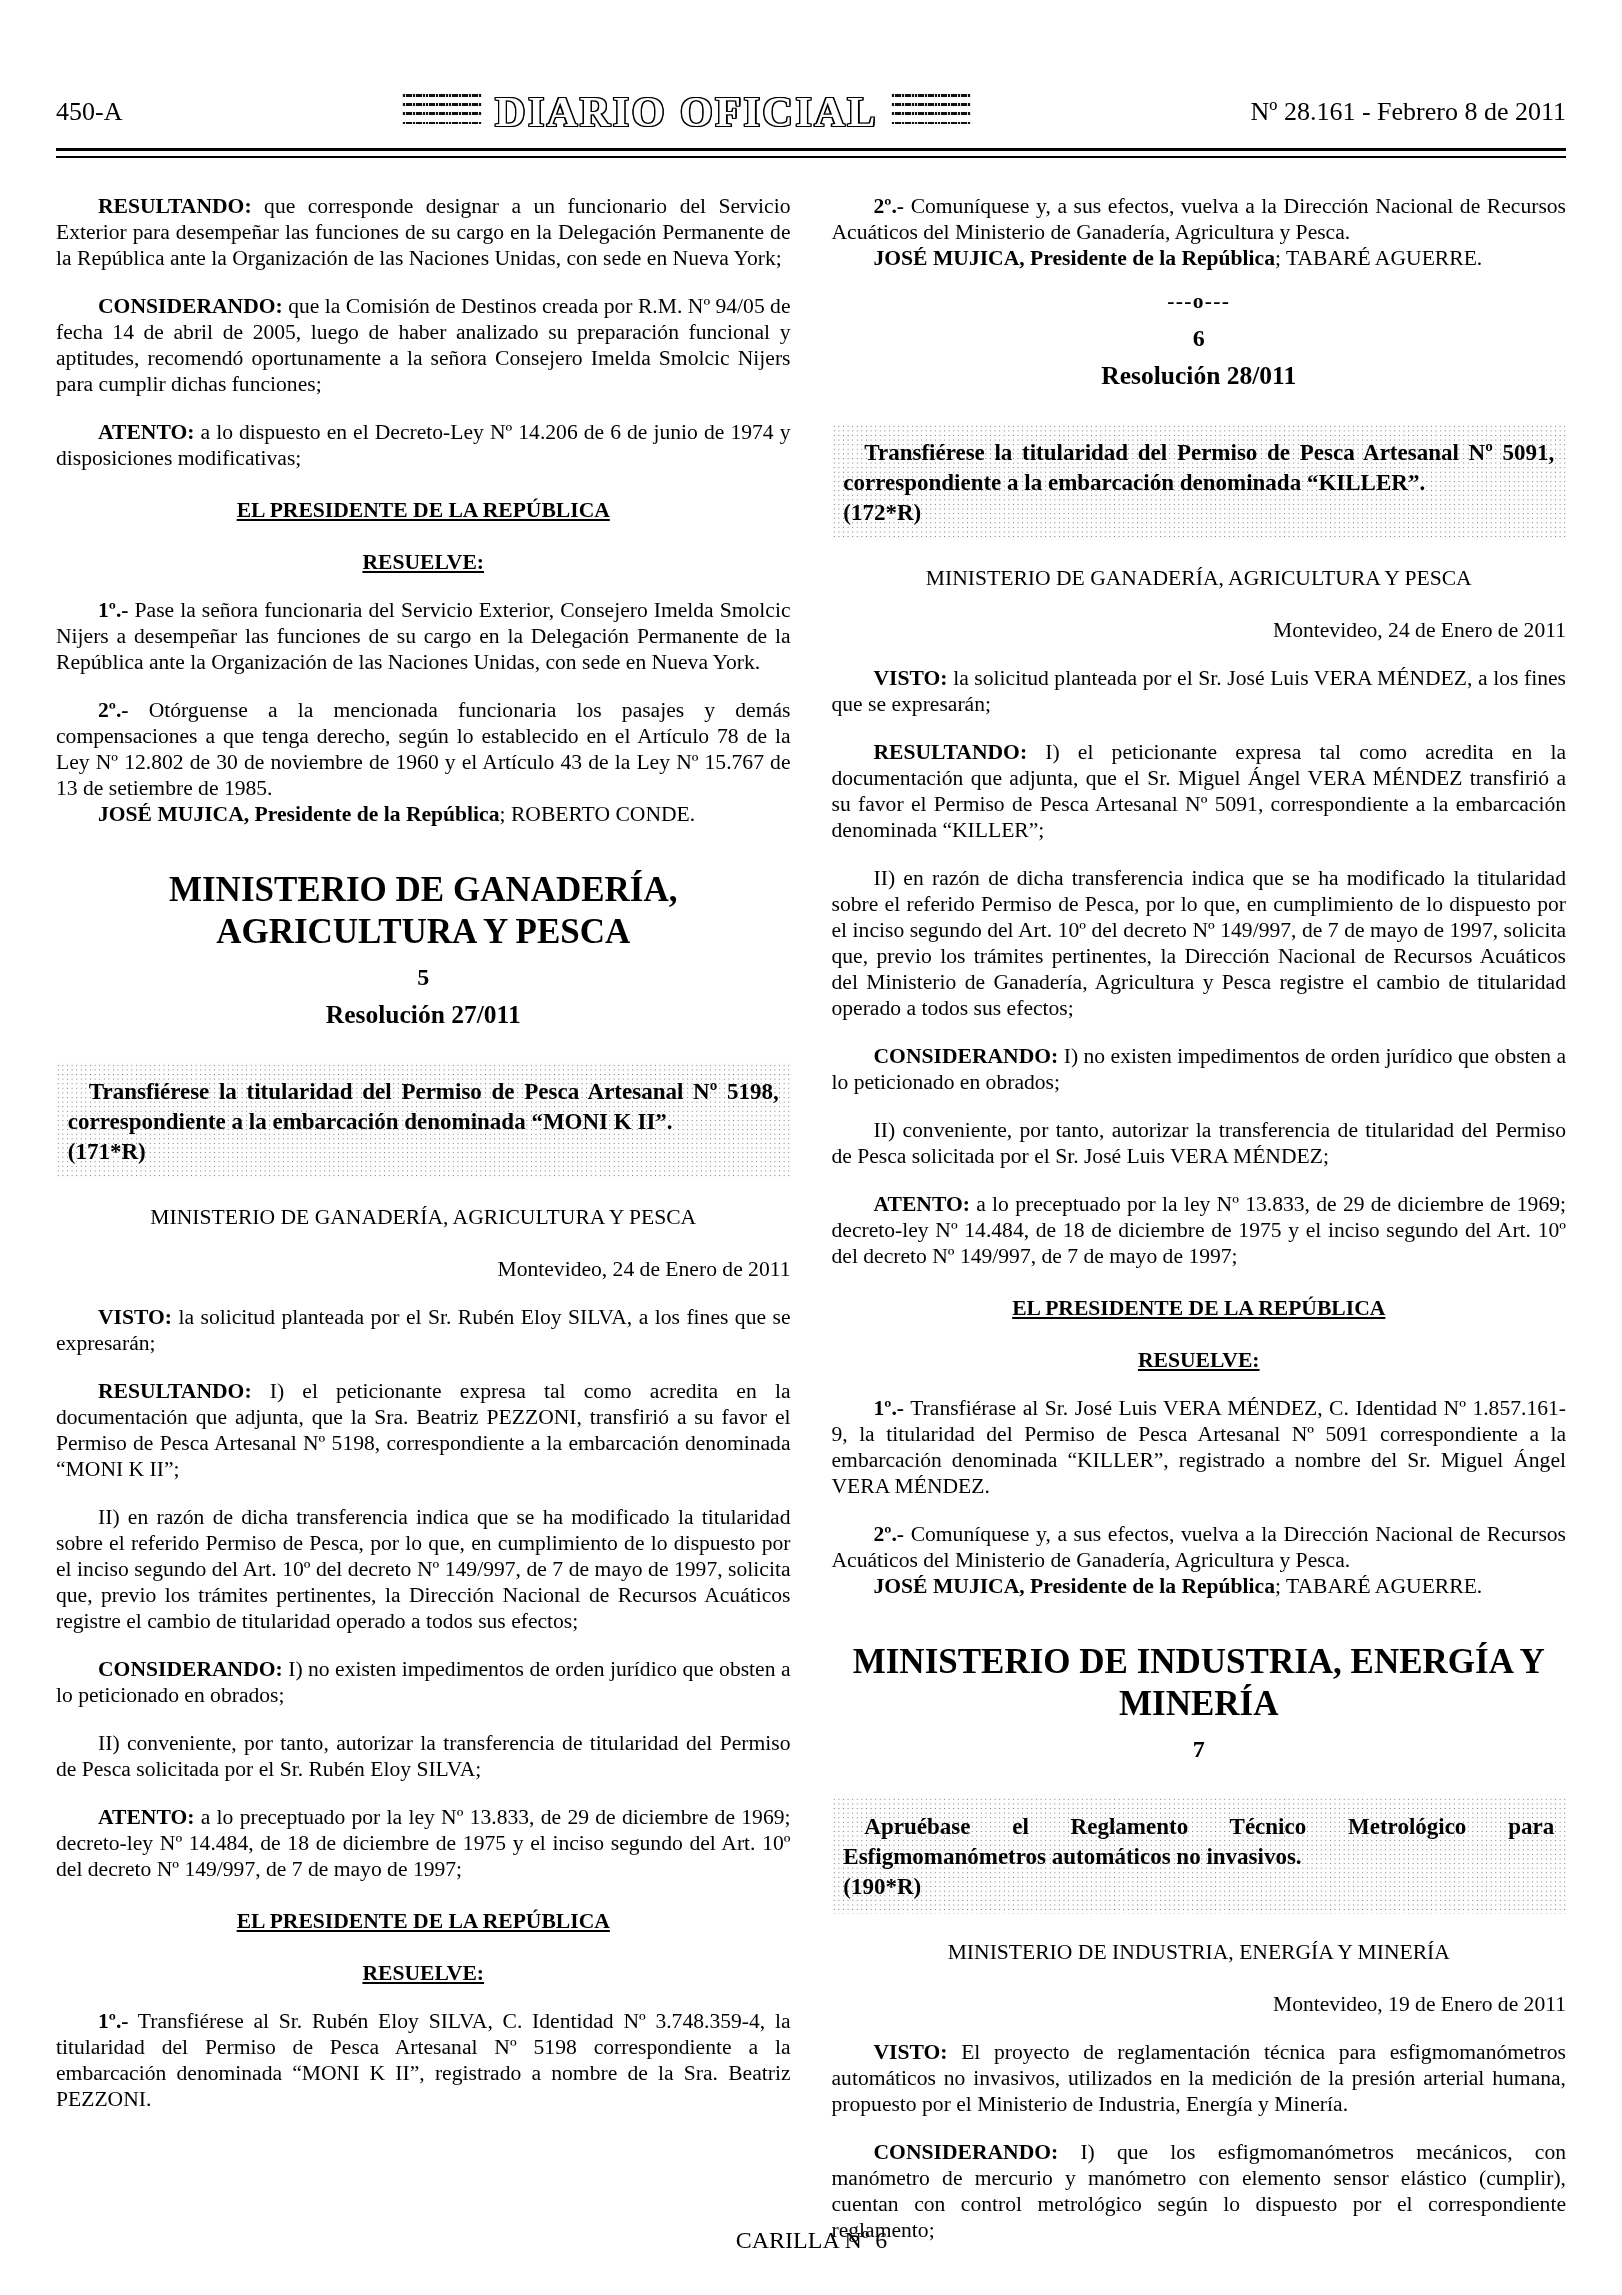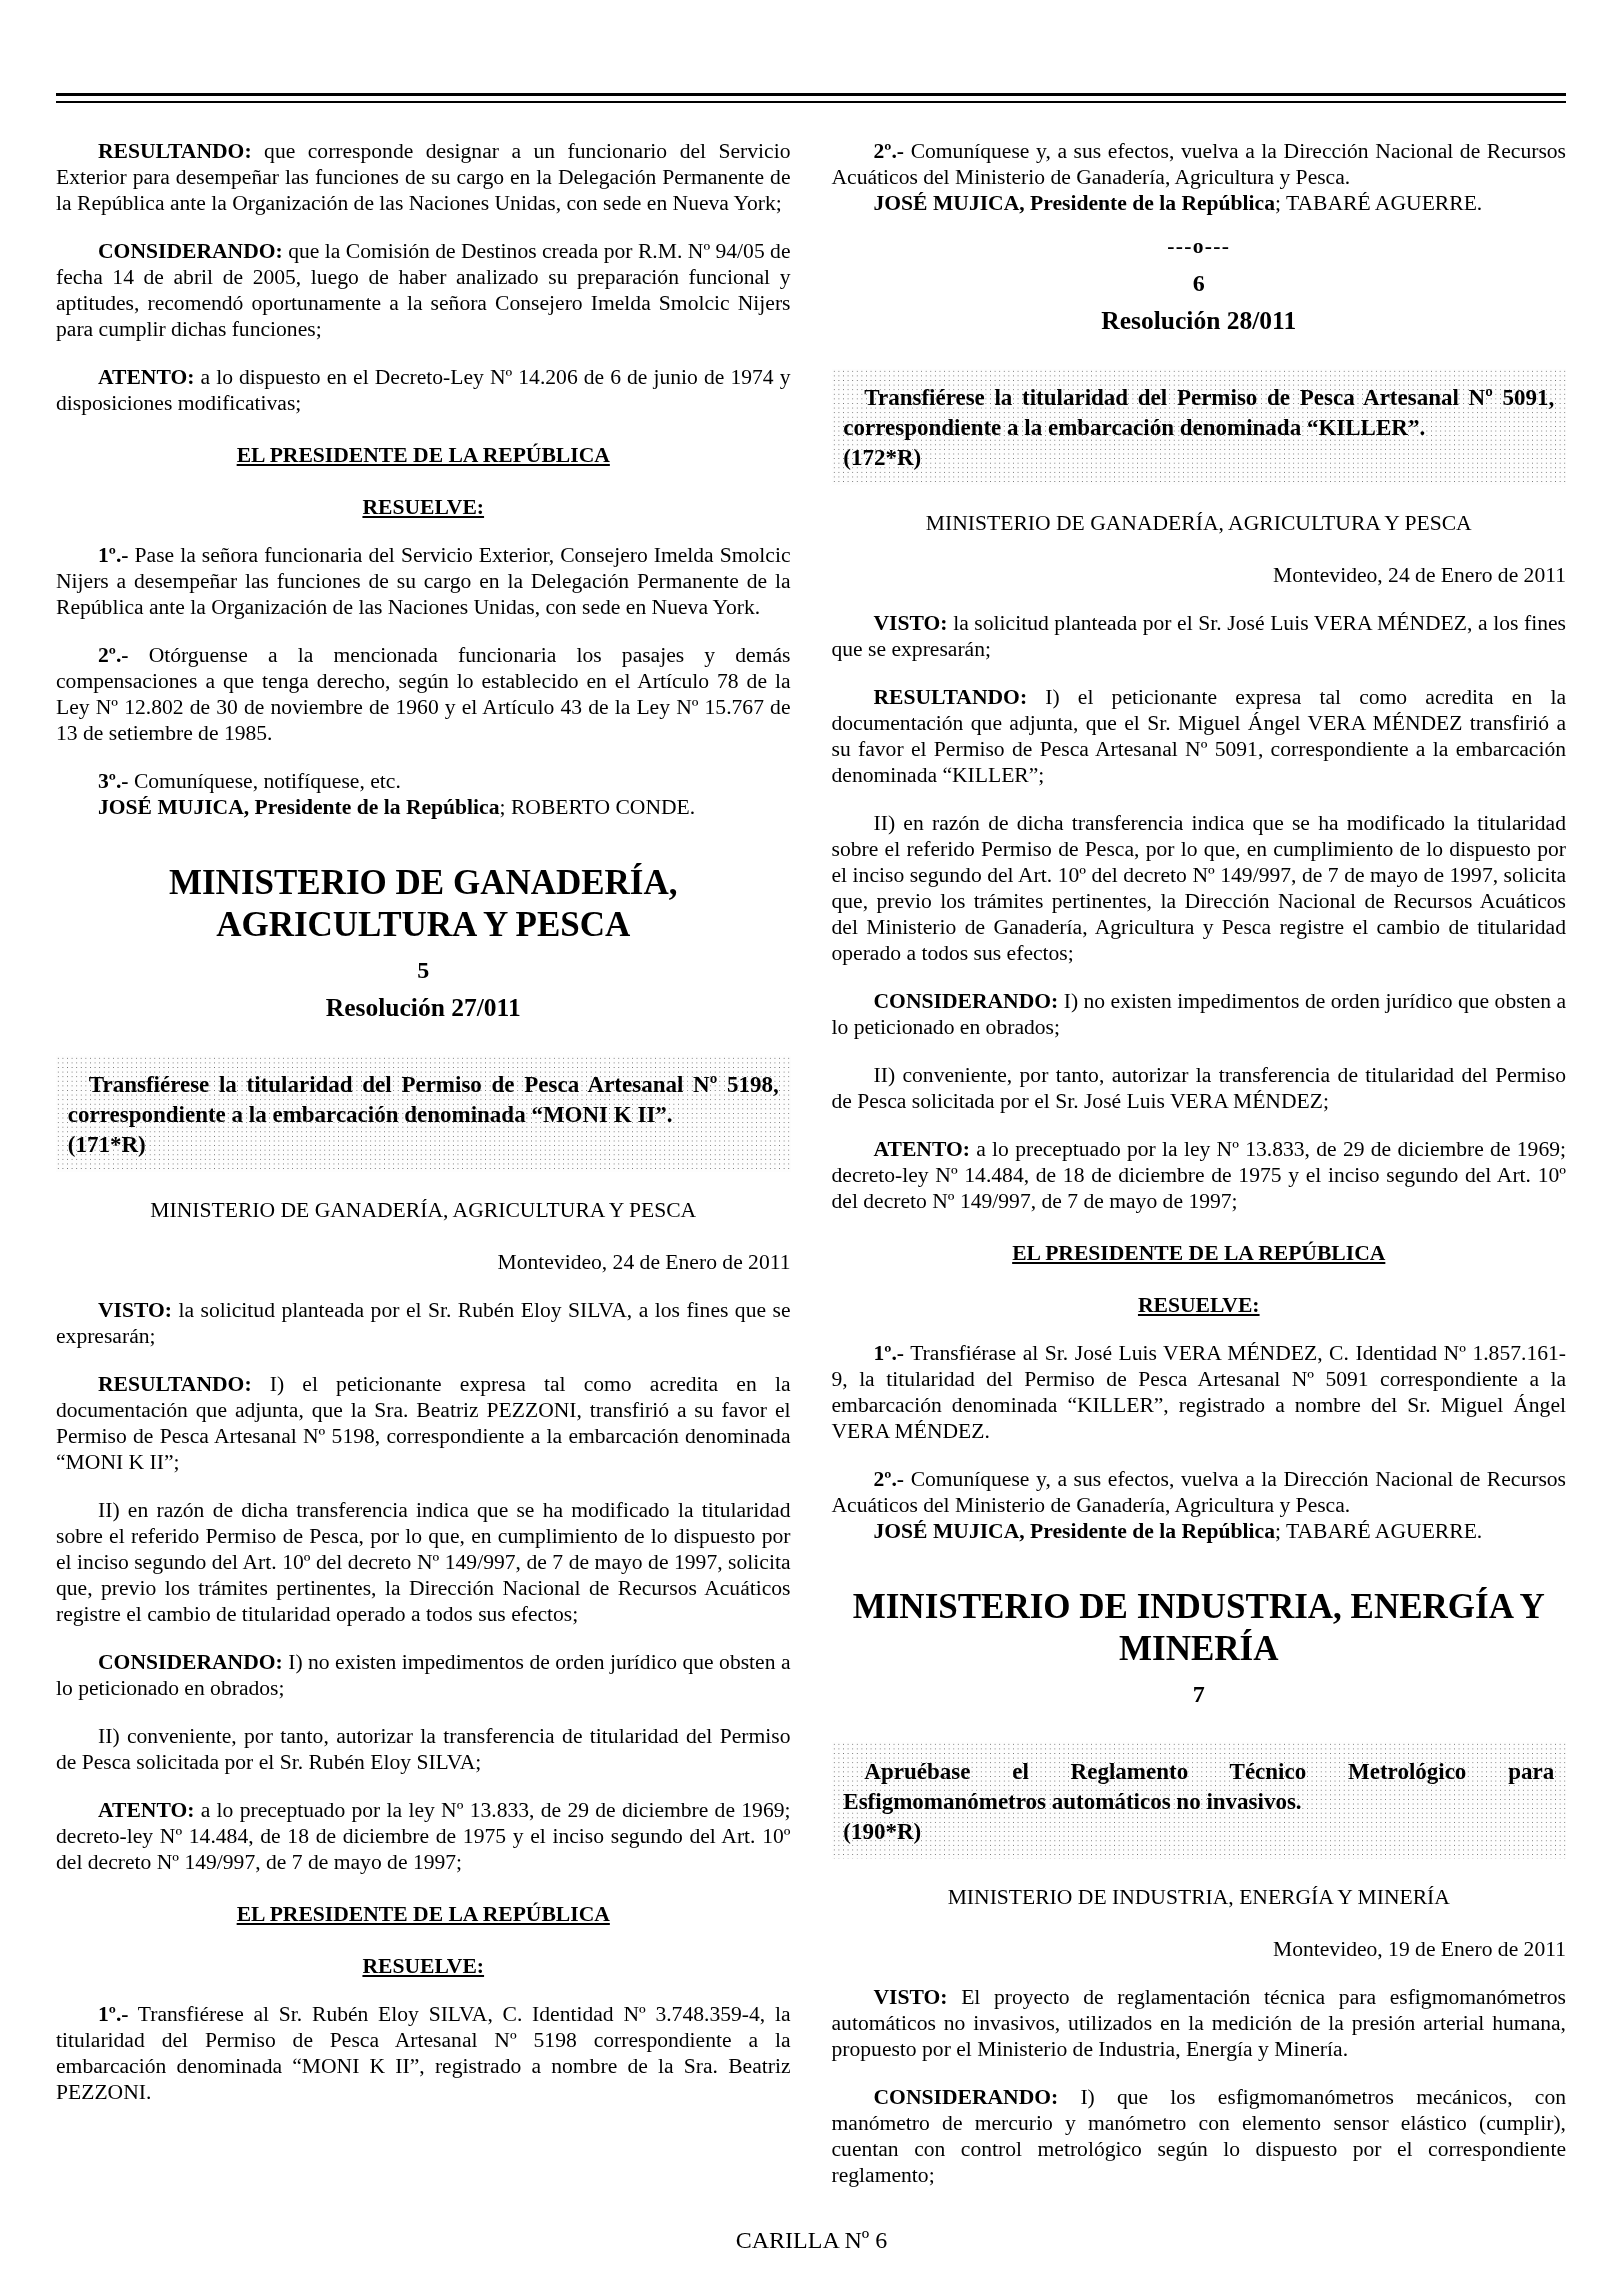--- a/index.html
+++ b/index.html
@@ -51,33 +51,41 @@
   .notice-text{margin:0;font-weight:bold;font-size:23px;line-height:30px;text-align:justify;text-indent:21px;}
   .notice-ref{margin:0;font-weight:bold;font-size:23px;line-height:30px;}
   
   .footer{position:absolute;left:1px;right:0;bottom:41px;text-align:center;font-size:24px;}
 </style>
 </head>
 <body>
 
 <div class="page">
 
+  <div class="masthead-row">
+    <div class="page-label">450-A</div>
+    <div class="masthead-center">
+      <div class="hatch"></div>
+      <div class="masthead-title">DIARIO OFICIAL</div>
+      <div class="hatch"></div>
+    </div>
+    <div class="issue-label">Nº 28.161 - Febrero 8 de 2011</div>
+  </div>
 
   <div class="double-rule"></div>
 
   <div class="columns">
     <section class="col" id="col-left">
         <p class="para"><b>RESULTANDO:</b><span> que corresponde designar a un funcionario del Servicio Exterior para desempeñar las funciones de su cargo en la Delegación Permanente de la República ante la Organización de las Naciones Unidas, con sede en Nueva York;</span></p>
         <p class="para"><b>CONSIDERANDO:</b><span> que la Comisión de Destinos creada por R.M. Nº 94/05 de fecha 14 de abril de 2005, luego de haber analizado su preparación funcional y aptitudes, recomendó oportunamente a la señora Consejero Imelda Smolcic Nijers para cumplir dichas funciones;</span></p>
         <p class="para"><b>ATENTO:</b><span> a lo dispuesto en el Decreto-Ley Nº 14.206 de 6 de junio de 1974 y disposiciones modificativas;</span></p>
         <p class="center-bold">EL PRESIDENTE DE LA REPÚBLICA</p>
         <p class="center-bold">RESUELVE:</p>
         <p class="para"><b>1º.-</b><span> Pase la señora funcionaria del Servicio Exterior, Consejero Imelda Smolcic Nijers a desempeñar las funciones de su cargo en la Delegación Permanente de la República ante la Organización de las Naciones Unidas, con sede en Nueva York.</span></p>
         <p class="para"><b>2º.-</b><span> Otórguense a la mencionada funcionaria los pasajes y demás compensaciones a que tenga derecho, según lo establecido en el Artículo 78 de la Ley Nº 12.802 de 30 de noviembre de 1960 y el Artículo 43 de la Ley Nº 15.767 de 13 de setiembre de 1985.</span></p>
-        <p class="para"><b>3º.-</b><span> Comuníquese, notifíquese, etc.</span></p>
         <p class="para tight-top"><b>JOSÉ MUJICA, Presidente de la República</b><span>; ROBERTO CONDE.</span></p>
         <p class="section-heading">MINISTERIO DE GANADERÍA, AGRICULTURA Y PESCA</p>
         <p class="item-number">5</p>
         <p class="item-subtitle">Resolución 27/011</p>
         <div class="notice">
           <p class="notice-text">Transfiérese la titularidad del Permiso de Pesca Artesanal Nº 5198, correspondiente a la embarcación denominada “MONI K II”.</p>
           <p class="notice-ref">(171*R)</p>
         </div>
         <p class="center-line">MINISTERIO DE GANADERÍA, AGRICULTURA Y PESCA</p>
         <p class="date-line">Montevideo, 24 de Enero de 2011</p>

